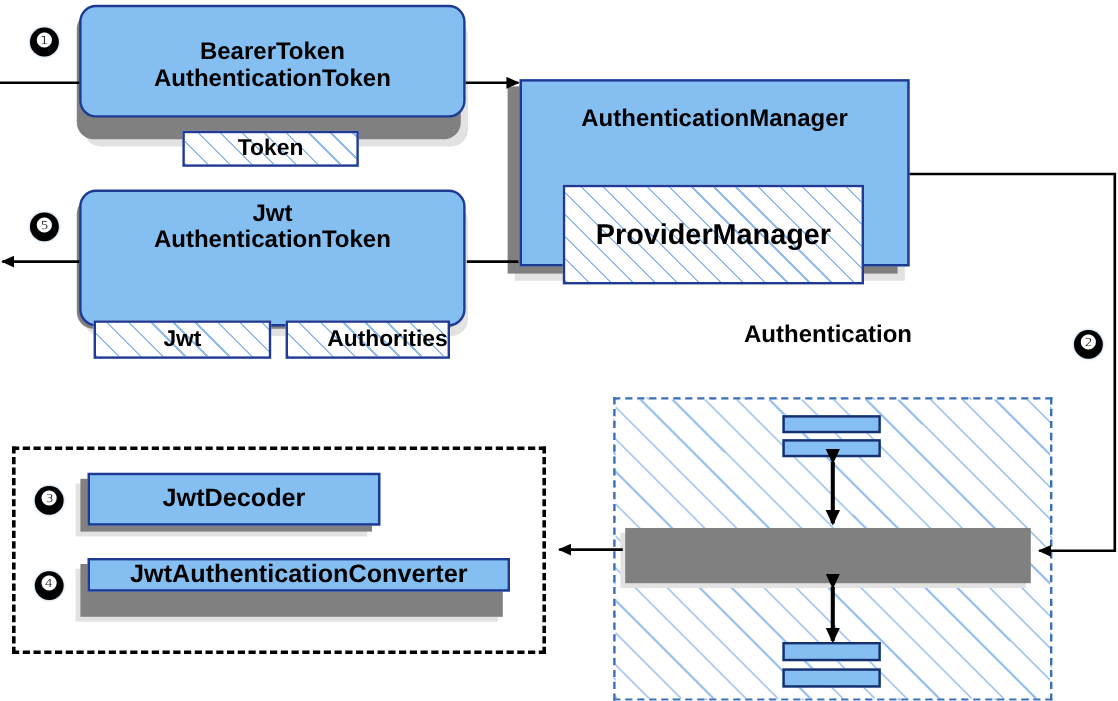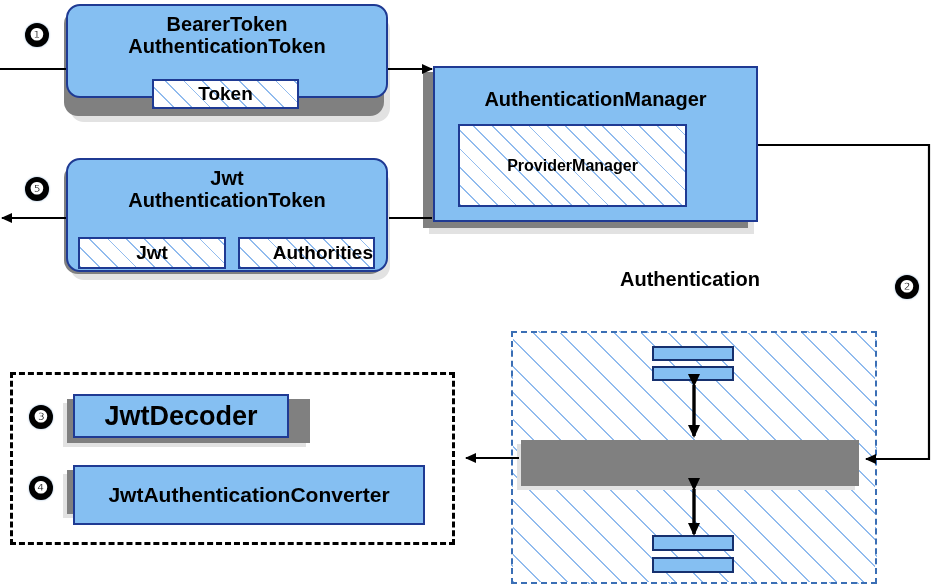--- a/index.html
+++ b/index.html
@@ -57,20 +57,21 @@
        rgba(255,255,255,0) 1.3px,
        rgba(255,255,255,0) 13px);
     border: 2px solid #1f3a93;
     color: #000000;
     font-weight: bold;
     display: flex;
     align-items: center;
     justify-content: center;
     text-align: center;
     box-sizing: border-box;
+    margin-top: 30px;
   }
 
   
   .providers-region {
     background-color: #ffffff;
     background-image: repeating-linear-gradient(
        45deg,
        rgba(125,175,235,0.85) 0px,
        rgba(125,175,235,0.85) 1.4px,
        rgba(255,255,255,0) 1.4px,
@@ -163,21 +164,21 @@
     <line x1="66" y1="218" x2="2" y2="218" stroke="#000" stroke-width="2.2" marker-end="url(#ah-l)"></line>
 
     <line x1="694" y1="385" x2="694" y2="436" stroke="#000" stroke-width="3.4" marker-start="url(#ah-u)" marker-end="url(#ah-d)"></line>
 
     <line x1="694" y1="489" x2="694" y2="534" stroke="#000" stroke-width="3.4" marker-start="url(#ah-u)" marker-end="url(#ah-d)"></line>
   </svg>
 
   <div class="shadow-light rounded" style="left:70px; top:16px; width:320px; height:106px;"></div>
   <div class="shadow-dark rounded" style="left:64px; top:10px; width:320px; height:106px;"></div>
   <div class="node bluebox rounded" style="left:66px; top:4px; width:322px; height:94px; z-index:5;
-              flex-direction:column; justify-content:flex-start; padding-top:7px; font-size:20px;">
+              flex-direction:column; justify-content:center; padding-top:7px; font-size:20px;">
     <div>BearerToken</div>
     <div>AuthenticationToken</div>
   </div>
   <div class="node hatchbox" style="left:152px; top:79px; width:147px; height:30px; z-index:6; font-size:19px;">
     <span>Token</span>
   </div>
   <div class="bullet" style="left:25px; top:23px;">❶</div>
 
   <div class="shadow-light rounded" style="left:70px; top:170px; width:320px; height:110px;"></div>
   <div class="shadow-dark rounded" style="left:64px; top:164px; width:320px; height:110px;"></div>
@@ -193,21 +194,21 @@
     <span>Authorities</span>
   </div>
   <div class="bullet" style="left:25px; top:177px;">❺</div>
 
   <div class="shadow-light" style="left:429px; top:78px; width:325px; height:156px;"></div>
   <div class="shadow-dark" style="left:423px; top:72px; width:325px; height:156px;"></div>
   <div class="node bluebox" style="left:433px; top:66px; width:325px; height:156px; z-index:5;
               flex-direction:column; justify-content:flex-start; padding-top:20px; font-size:20px;">
     <div>AuthenticationManager</div>
   </div>
-  <div class="node hatchbox" style="left:458px; top:124px; width:229px; height:83px; z-index:6; font-size:16px;">
+  <div class="node hatchbox" style="left:469px; top:124px; width:251px; height:83px; z-index:6; font-size:24px;">
     <span>ProviderManager</span>
   </div>
 
   <div class="bullet" style="left:895px; top:275px;">❷</div>
 
   <div class="plain-label" style="left:560px; top:268px; width:260px; font-size:20px;text-align:center;">
     <div>Authentication</div>
   </div>
 
   <div class="node providers-region" style="left:511px; top:331px; width:366px; height:253px; z-index:2;"></div>
@@ -218,25 +219,25 @@
   <div class="shadow-light" style="left:517px; top:444px; width:338px; height:46px; z-index:3;"></div>
   <div class="shadow-dark" style="left:521px; top:440px; width:338px; height:46px; z-index:3;"></div>
 
   <div class="plate" style="left:652px; top:535px; width:82px; height:16px; z-index:4;"></div>
   <div class="plate" style="left:652px; top:557px; width:82px; height:16px; z-index:4;"></div>
 
   <div class="node dotted-region" style="left:10px; top:372px; width:445px; height:173px; z-index:2;"></div>
 
   <div class="shadow-light" style="left:63px; top:403px; width:243px; height:44px; z-index:3;"></div>
   <div class="shadow-dark" style="left:67px; top:399px; width:243px; height:44px; z-index:3;"></div>
-  <div class="node bluebox" style="left:73px; top:394px; width:216px; height:44px; z-index:5; font-size:27px;">
+  <div class="node bluebox" style="left:73px; top:394px; width:244px; height:44px; z-index:5; font-size:21px;">
     <span>JwtDecoder</span>
   </div>
   <div class="bullet" style="left:29px; top:405px;">❸</div>
 
   <div class="shadow-light" style="left:63px; top:474px; width:352px; height:44px; z-index:3;"></div>
   <div class="shadow-dark" style="left:67px; top:470px; width:352px; height:44px; z-index:3;"></div>
-  <div class="node bluebox" style="left:73px; top:465px; width:352px; height:60px; z-index:5; font-size:21px;justify-content:center;">
+  <div class="node bluebox" style="left:73px; top:465px; width:352px; height:28px; z-index:5; font-size:21px;justify-content:center;">
     <span>JwtAuthenticationConverter</span>
   </div>
   <div class="bullet" style="left:29px; top:476px;">❹</div>
 
 </div>
 
 </body></html>

